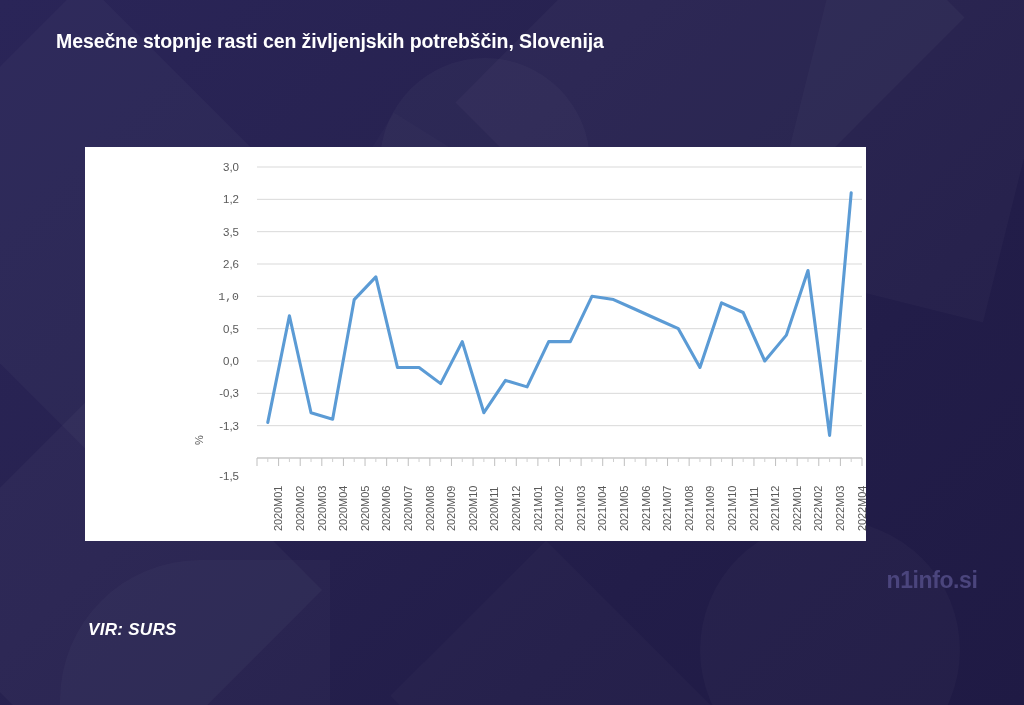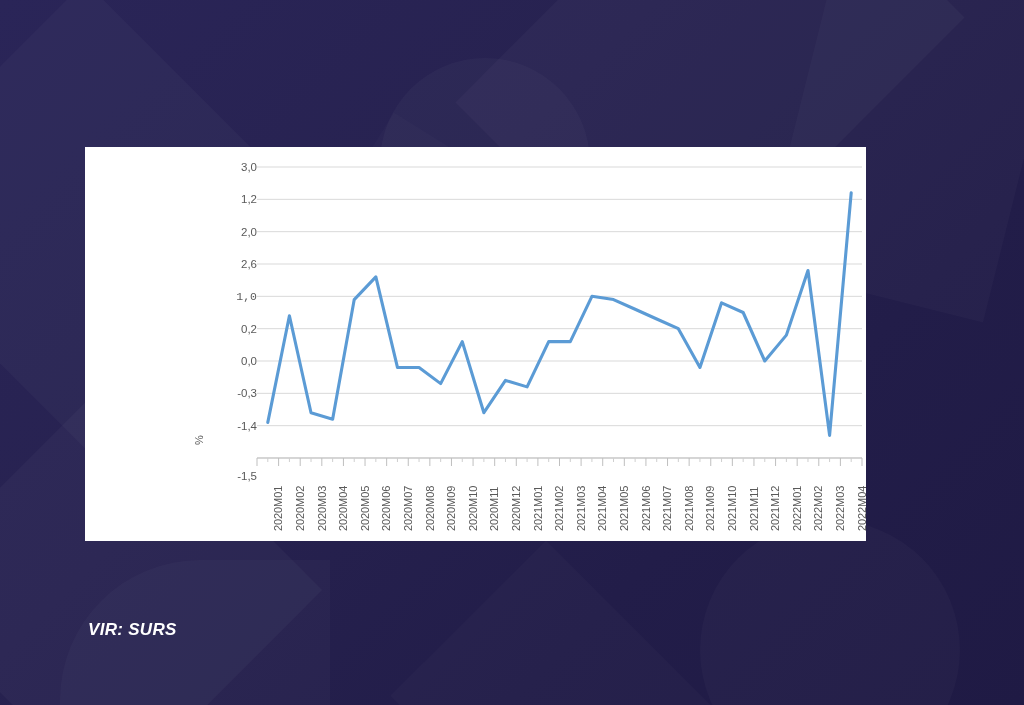--- a/index.html
+++ b/index.html
@@ -164,21 +164,21 @@
     right: 0;
     width: 46px;
     text-align: right;
     font-size: 11.5px;
     color: #595959;
     transform: translateY(-50%);
     white-space: nowrap;
   }
   #ytick-layer {
     position: absolute;
-    left: 126px;
+    left: 108px;
     top: 0;
     width: 46px;
     height: 368px;
   }
 
   #svg-plot {
     position: absolute;
     left: 0; top: 0;
   }
 
@@ -207,34 +207,35 @@
   <div class="deco deco-a"></div>
   <div class="deco deco-b"></div>
   <div class="deco deco-c"></div>
   <div class="deco deco-d"></div>
   <div class="deco deco-e"></div>
   <div class="deco deco-f"></div>
   <div class="deco deco-g"></div>
   <div class="deco deco-h"></div>
   <div class="deco deco-i"></div>
 
+  <div id="chart-title">Mesečne stopnje rasti cen življenjskih potrebščin, Slovenija</div>
 
   <div id="chart-panel">
     <div id="plot-wrap">
       <div id="axis-unit">%</div>
       <div id="ytick-layer">
           <div class="ytick" style="top: 20px;">3,0</div>
           <div class="ytick" style="top: 52.3333px;">1,2</div>
-          <div class="ytick" style="top: 84.6667px;">2,0</div>
+          <div class="ytick" style="top: 84.6667px;">3,5</div>
           <div class="ytick" style="top: 117px;">2,6</div>
           <div class="ytick" style="top: 149.333px; font-family: Liberation Mono, monospace;">1,0</div>
-          <div class="ytick" style="top: 181.667px;">0,2</div>
+          <div class="ytick" style="top: 181.667px;">0,5</div>
           <div class="ytick" style="top: 214px;">0,0</div>
           <div class="ytick" style="top: 246.333px;">-0,3</div>
-          <div class="ytick" style="top: 278.667px;">-1,4</div>
+          <div class="ytick" style="top: 278.667px;">-1,3</div>
           <div class="ytick" style="top: 311px; margin-top: 18px;">-1,5</div>
         </div>
       <svg id="svg-plot" width="781" height="394">
           <line x1="172" y1="20" x2="777" y2="20" stroke="#d9d9d9" stroke-width="1"></line>
           <line x1="172" y1="52.333333333333336" x2="777" y2="52.333333333333336" stroke="#d9d9d9" stroke-width="1"></line>
           <line x1="172" y1="84.66666666666667" x2="777" y2="84.66666666666667" stroke="#d9d9d9" stroke-width="1"></line>
           <line x1="172" y1="117" x2="777" y2="117" stroke="#d9d9d9" stroke-width="1"></line>
           <line x1="172" y1="149.33333333333334" x2="777" y2="149.33333333333334" stroke="#d9d9d9" stroke-width="1"></line>
           <line x1="172" y1="181.66666666666666" x2="777" y2="181.66666666666666" stroke="#d9d9d9" stroke-width="1"></line>
           <line x1="172" y1="214" x2="777" y2="214" stroke="#d9d9d9" stroke-width="1"></line>
@@ -330,15 +331,16 @@
           <div class="xtick" style="left: 727.482px; top: 384px;">2022M02</div>
           <div class="xtick" style="left: 749.089px; top: 384px;">2022M03</div>
           <div class="xtick" style="left: 770.696px; top: 384px;">2022M04</div>
         </div>
     </div>
   </div>
 
   <div id="source-note">VIR: SURS</div>
 
   <div id="logo">
+    <div id="logo-url">n1info.si</div>
   </div>
 
 </div>
 
 </body></html>

